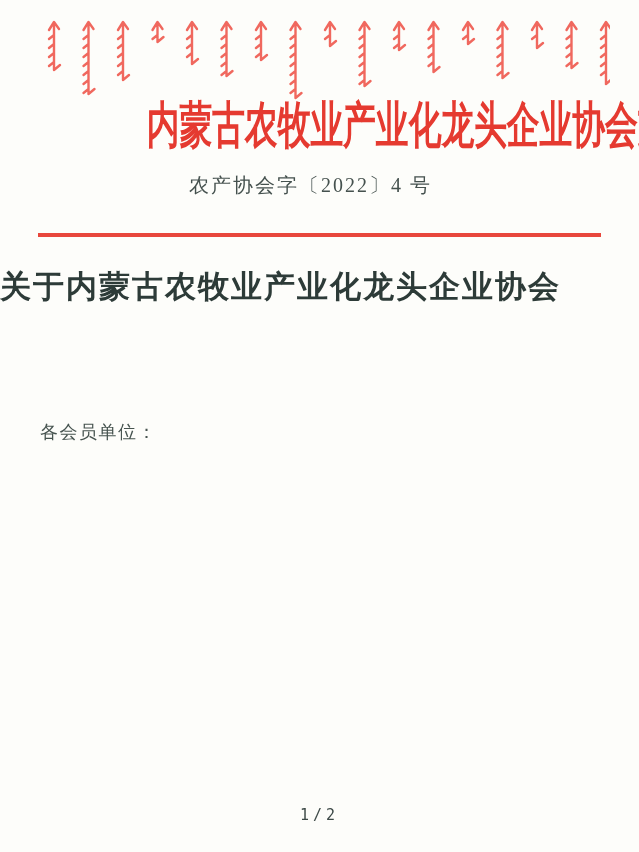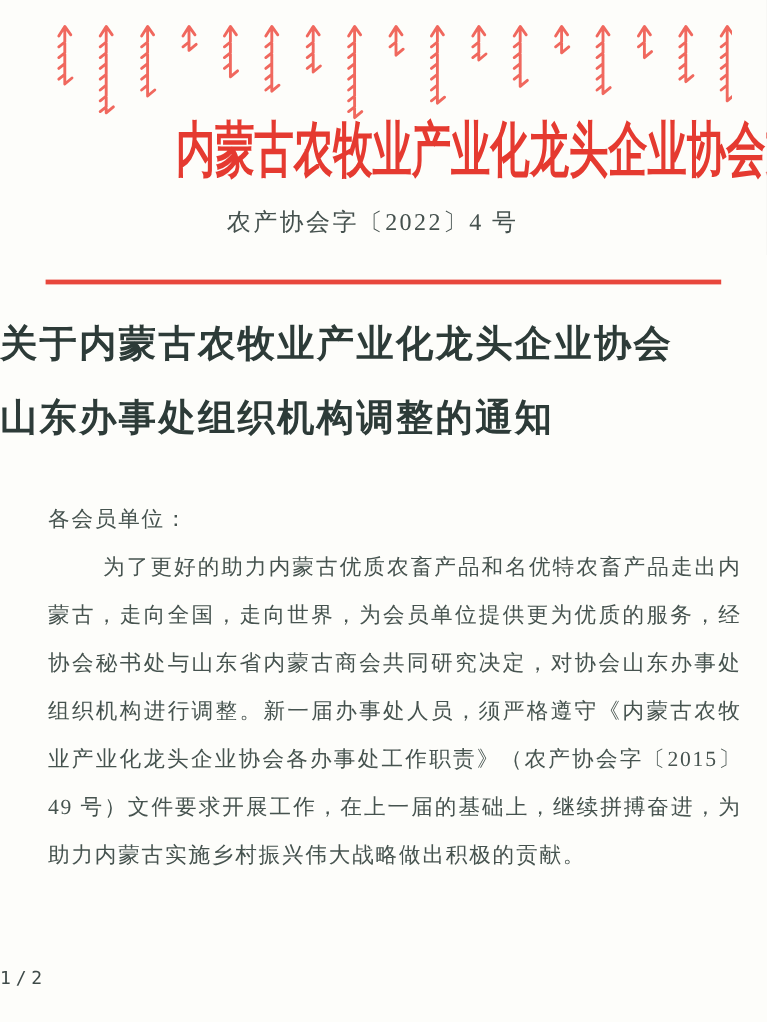--- a/index.html
+++ b/index.html
@@ -94,21 +94,21 @@
     margin:0;
     text-indent:2.55em;
     text-align:justify;
   }
   
   .page-indicator{
     position:absolute;
     top:806px;
     left:0;
     width:639px;
-    text-align:left;
+    text-align:center;
     font-family:"DejaVu Sans Mono","Liberation Mono",monospace;
     font-size:15px;
     letter-spacing:4px;
     color:#3e4a48;
   }
 </style>
 </head>
 <body>
 
 <div class="page">
@@ -136,23 +136,21 @@
   <div class="org-title-wrap">
     <span class="org-title" style="color: rgb(229, 58, 48);">内蒙古农牧业产业化龙头企业协会文件</span>
   </div>
 
   <div class="doc-number">农产协会字〔2022〕4 号</div>
 
   <div class="red-rule" style="background: rgb(232, 71, 60);"></div>
 
   <div class="notice-title">
     <div>关于内蒙古农牧业产业化龙头企业协会</div>
-    <div>山东办事处组织机构调整的通知</div>
   </div>
 
   <div class="body-block">
     <p class="salutation">各会员单位：</p>
-    <p class="paragraph">为了更好的助力内蒙古优质农畜产品和名优特农畜产品走出内蒙古，走向全国，走向世界，为会员单位提供更为优质的服务，经协会秘书处与山东省内蒙古商会共同研究决定，对协会山东办事处组织机构进行调整。新一届办事处人员，须严格遵守《内蒙古农牧业产业化龙头企业协会各办事处工作职责》（农产协会字〔2015〕49 号）文件要求开展工作，在上一届的基础上，继续拼搏奋进，为助力内蒙古实施乡村振兴伟大战略做出积极的贡献。</p>
   </div>
 
   <div class="page-indicator">1/2</div>
 
 </div>
 
 </body></html>

